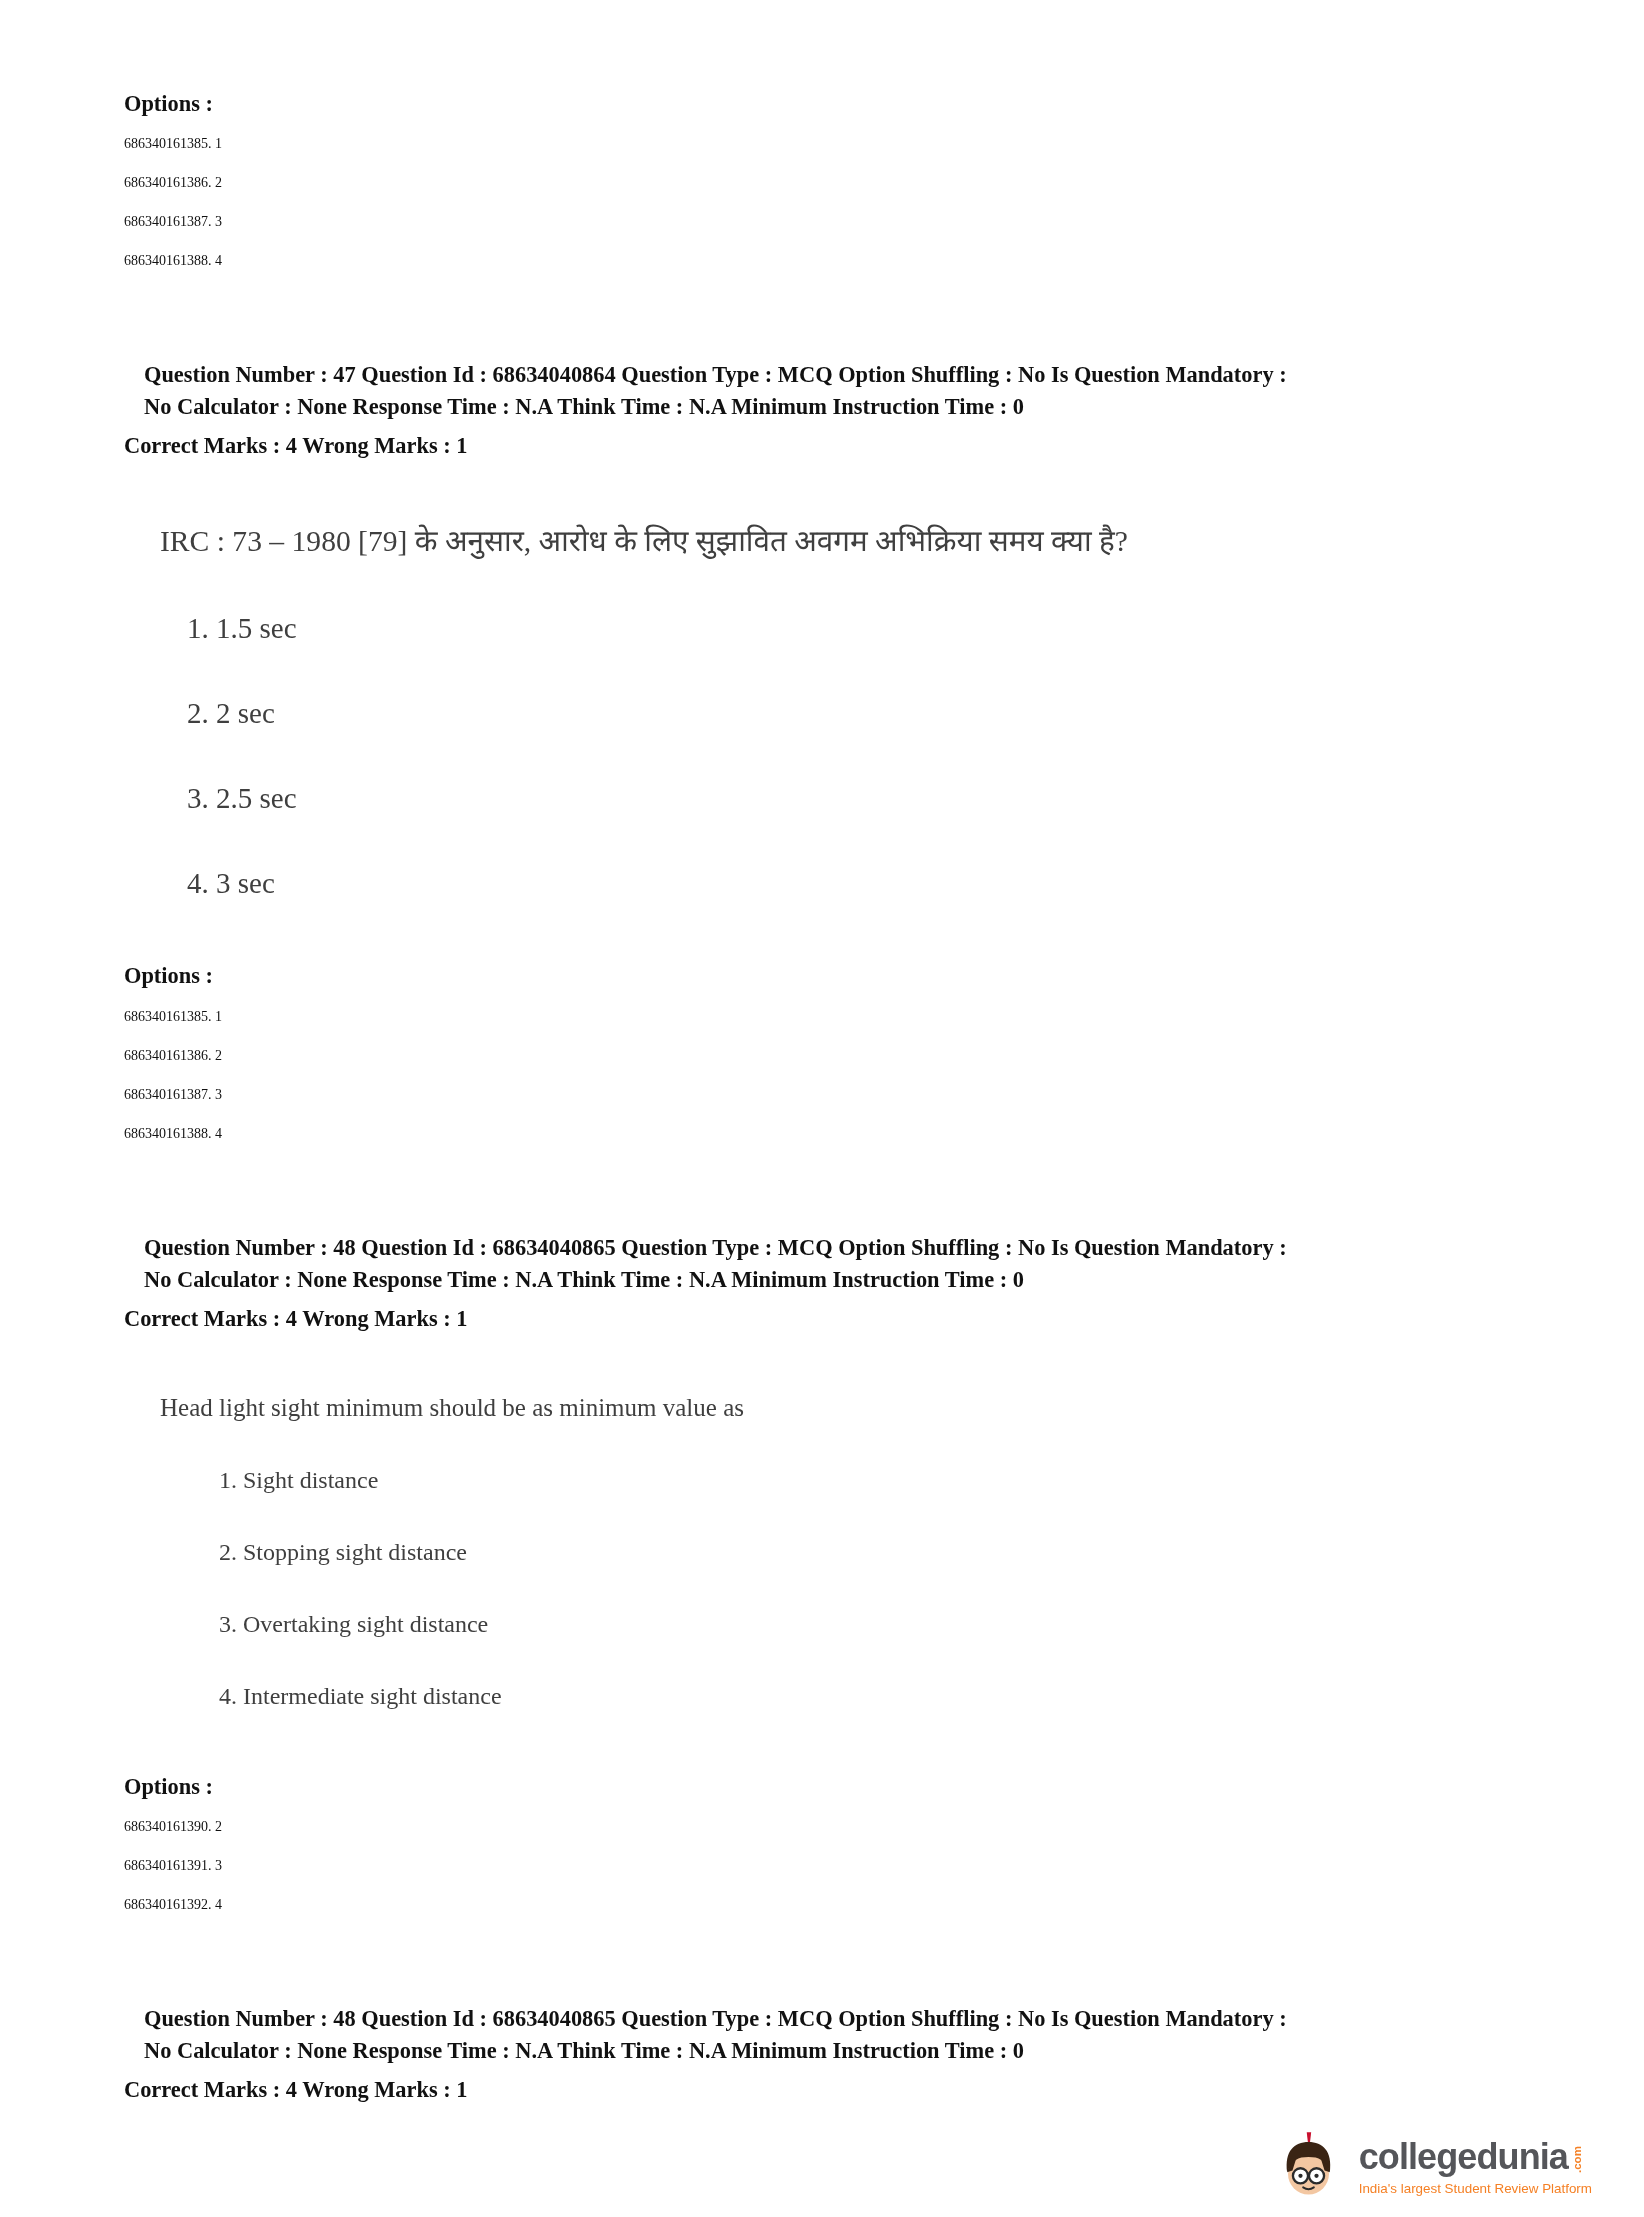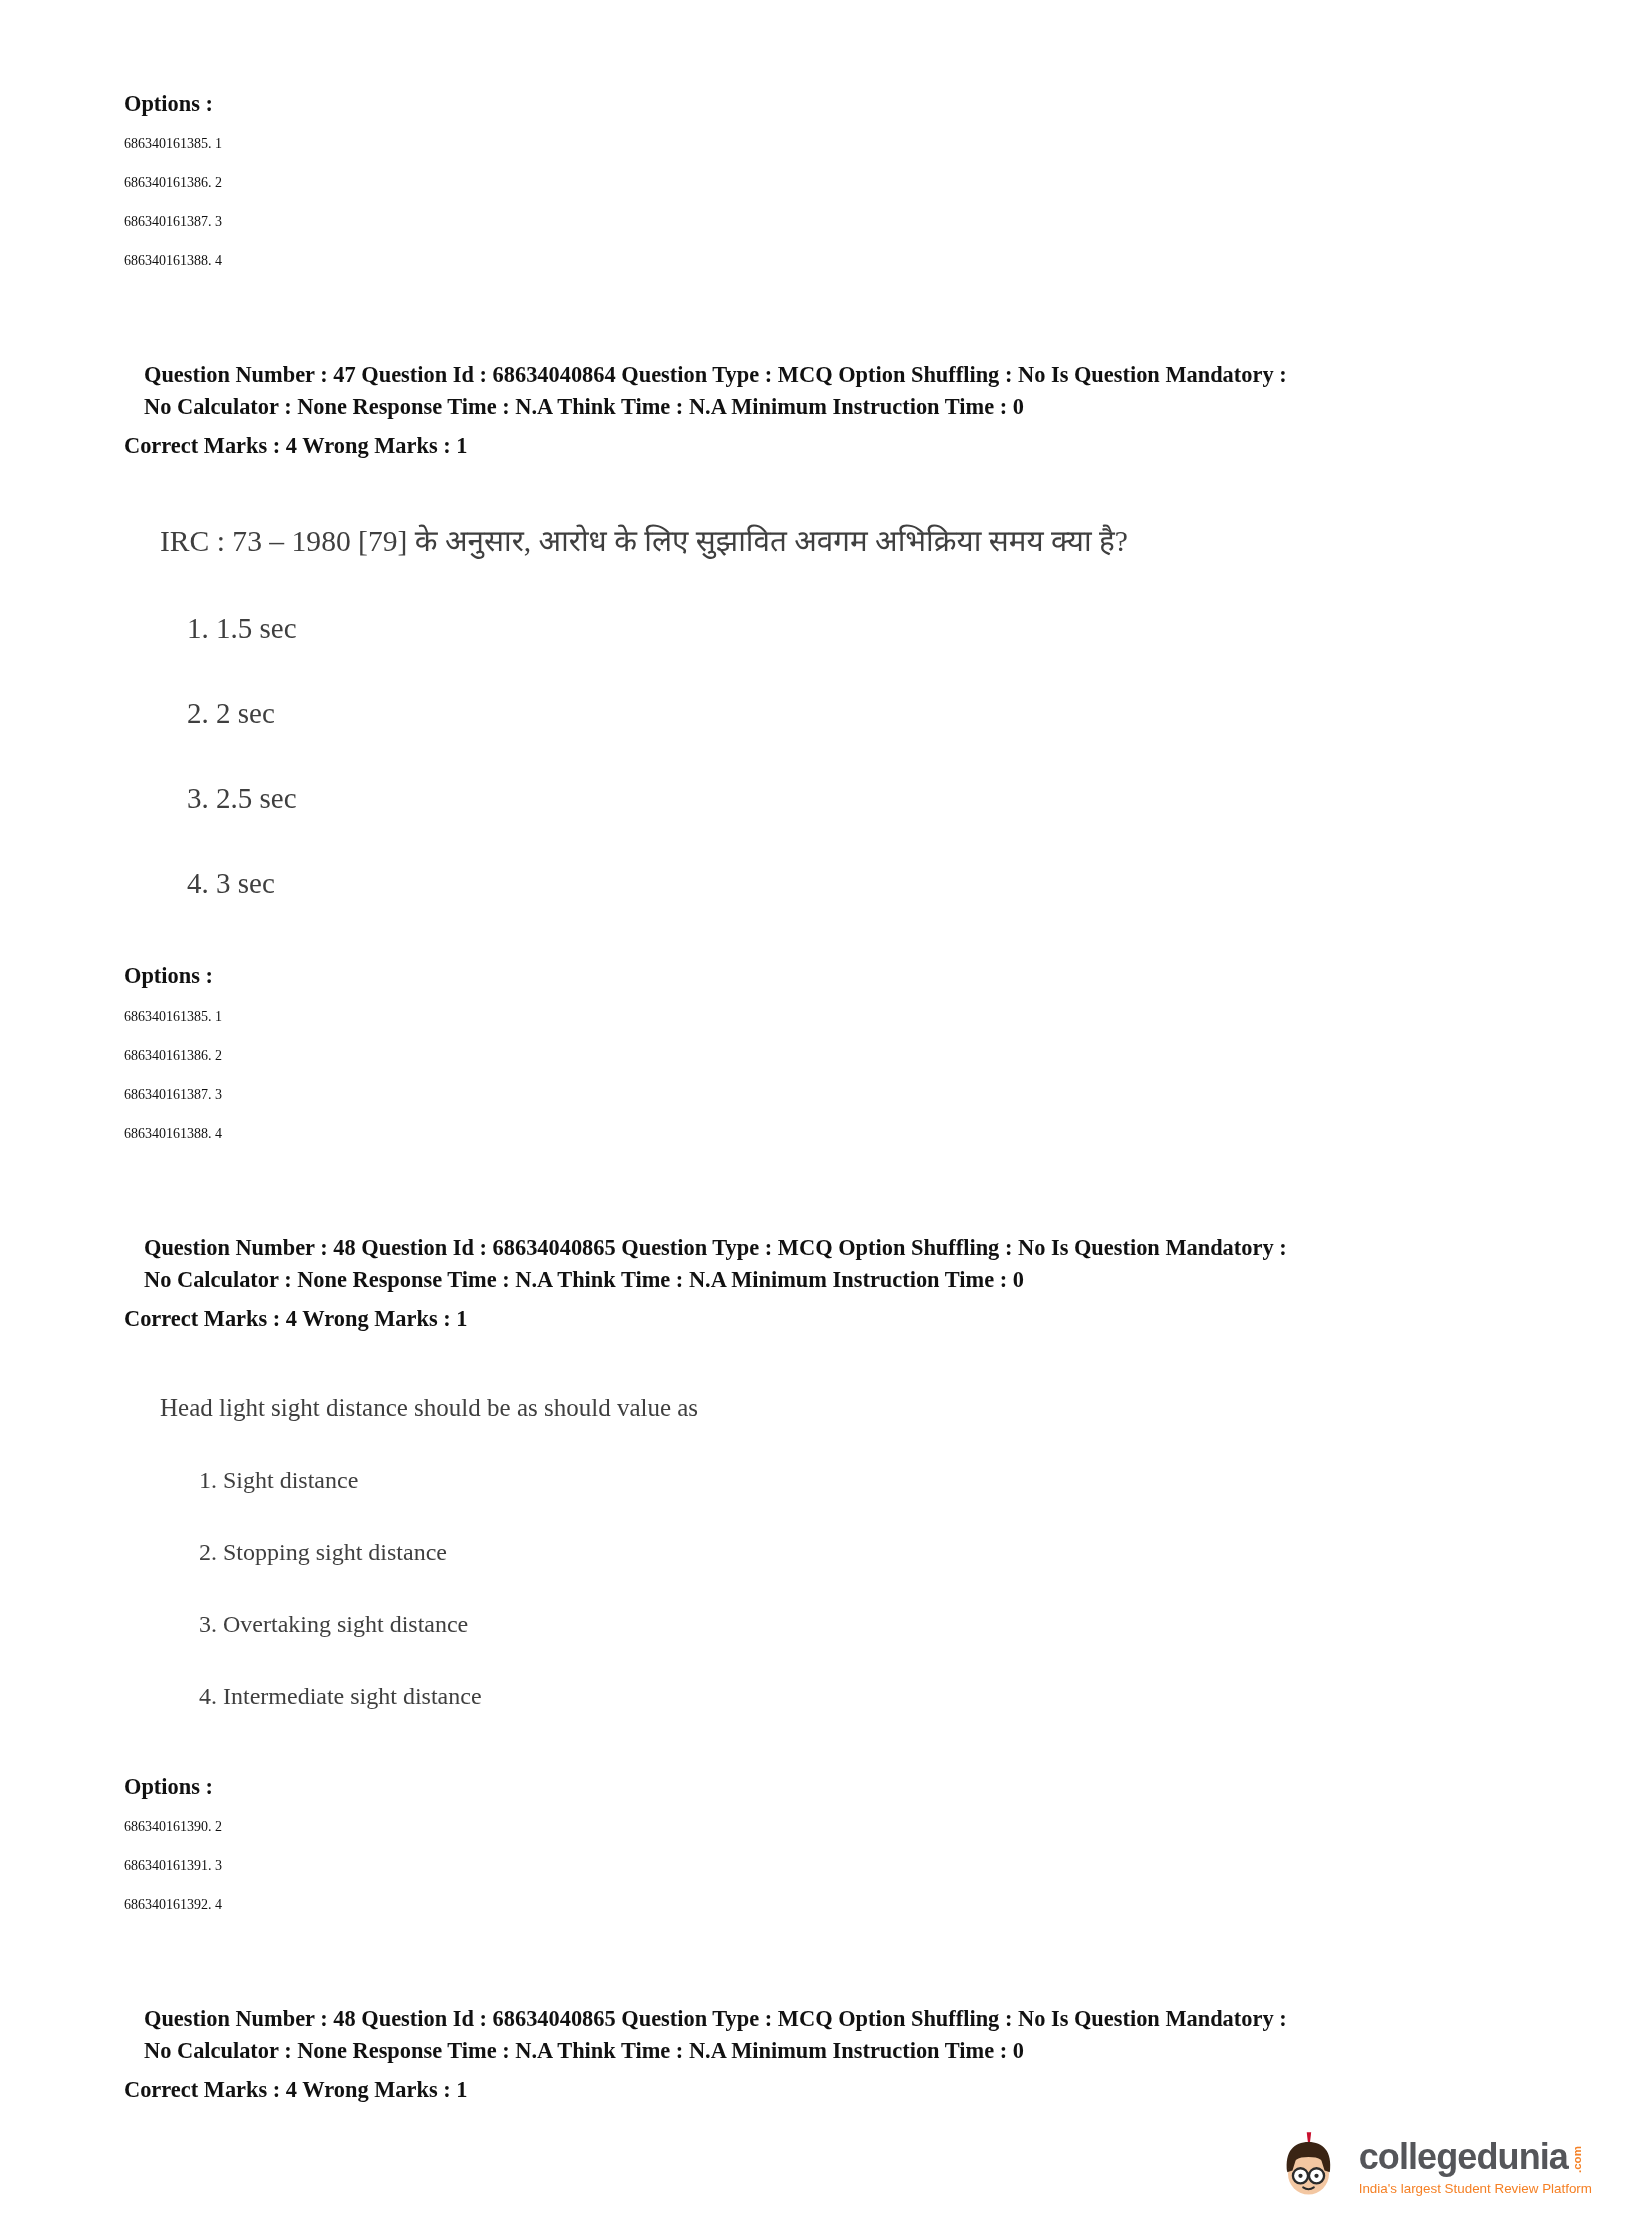--- a/index.html
+++ b/index.html
@@ -49,21 +49,21 @@
     color: #3f3f3f;
     font-family: "Liberation Serif", serif;
   }
   .qi-47 { margin-top: 57px; }
   .qi-47 .qi-text { font-size: 29.6px; }
   .qi-47 .qi-option { font-size: 29px; margin-left: 27px; margin-top: 52px; }
   .qi-47 { margin-bottom: 63px; }
 
   .qi-48 { margin-top: 59px; margin-bottom: 64px; }
   .qi-48 .qi-text { font-size: 25px; }
-  .qi-48 .qi-option { font-size: 24px; margin-left: 39px; margin-top: 45px; }
+  .qi-48 .qi-option { font-size: 24px; margin-left: 59px; margin-top: 45px; }
 
   
   .logo {
     position: absolute;
     right: 52px;
     bottom: 12.5px;
     display: flex;
     align-items: center;
     gap: 22px;
   }
@@ -131,21 +131,21 @@
     <div class="options-item">686340161388. 4</div>
   </div>
 
   <div class="meta-block">
     <div class="meta-line">Question Number : 48 Question Id : 68634040865 Question Type : MCQ Option Shuffling : No Is Question Mandatory :</div>
     <div class="meta-line">No Calculator : None Response Time : N.A Think Time : N.A Minimum Instruction Time : 0</div>
     <div class="meta-line3">Correct Marks : 4 Wrong Marks : 1</div>
   </div>
 
   <div class="question-image qi-48">
-    <div class="qi-text">Head light sight distance should be as should value as</div>
+    <div class="qi-text">Head light sight minimum should be as minimum value as</div>
     <div class="qi-option">1. Sight distance</div>
     <div class="qi-option">2. Stopping sight distance</div>
     <div class="qi-option">3. Overtaking sight distance</div>
     <div class="qi-option">4. Intermediate sight distance</div>
   </div>
 
   <div class="options-block">
     <div class="options-label">Options :</div>
     <div class="options-item">686340161390. 2</div>
     <div class="options-item">686340161391. 3</div>

